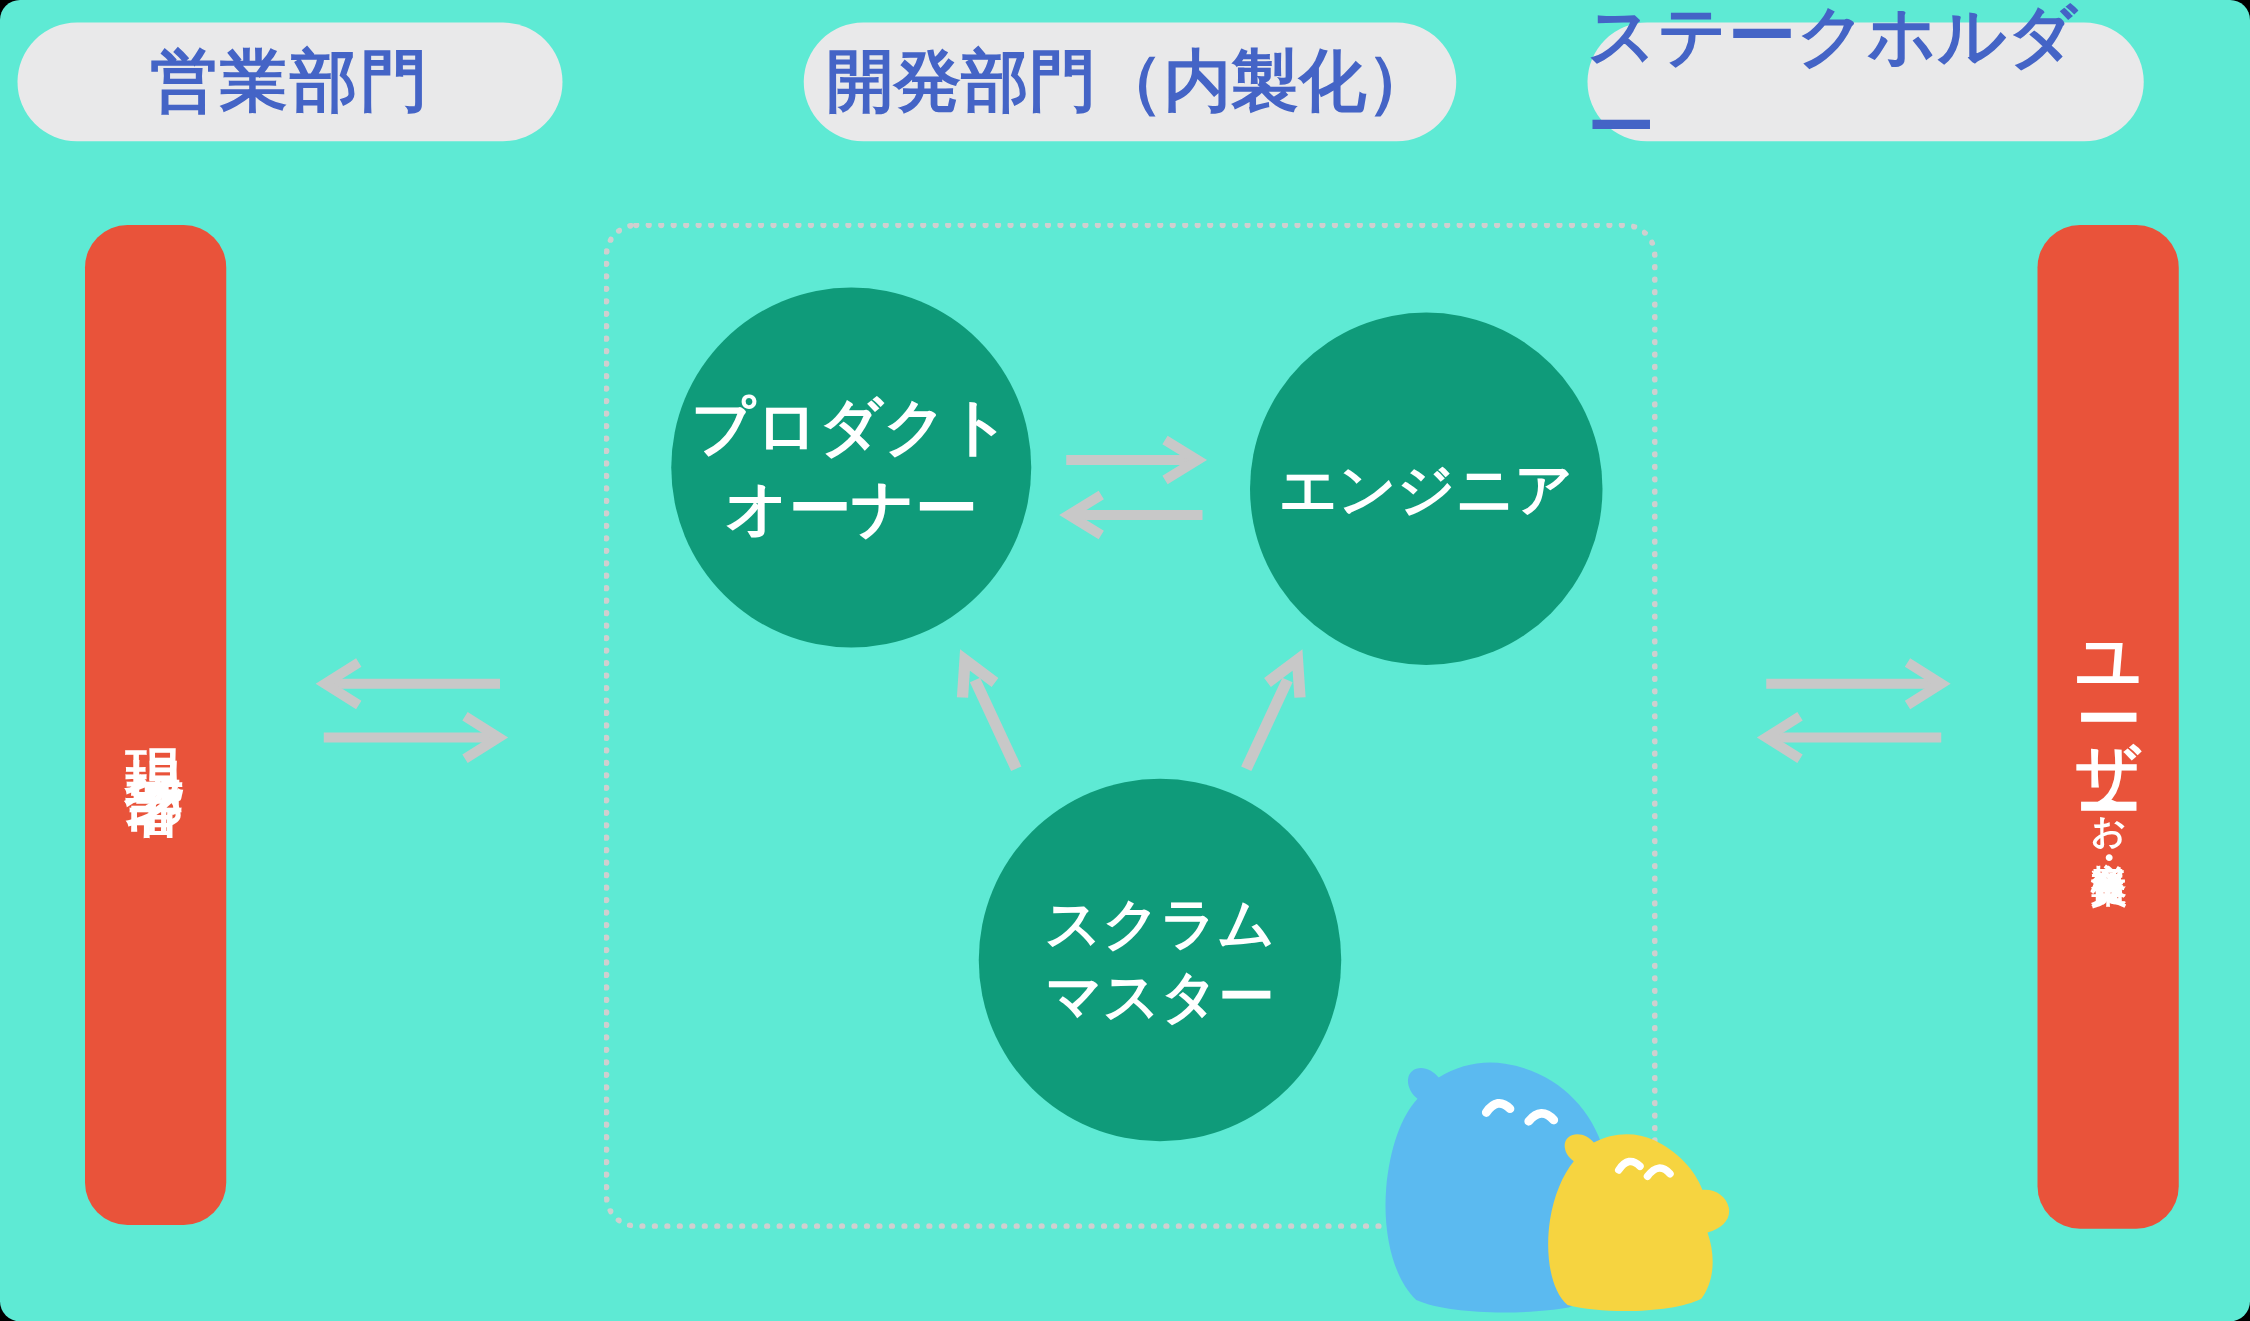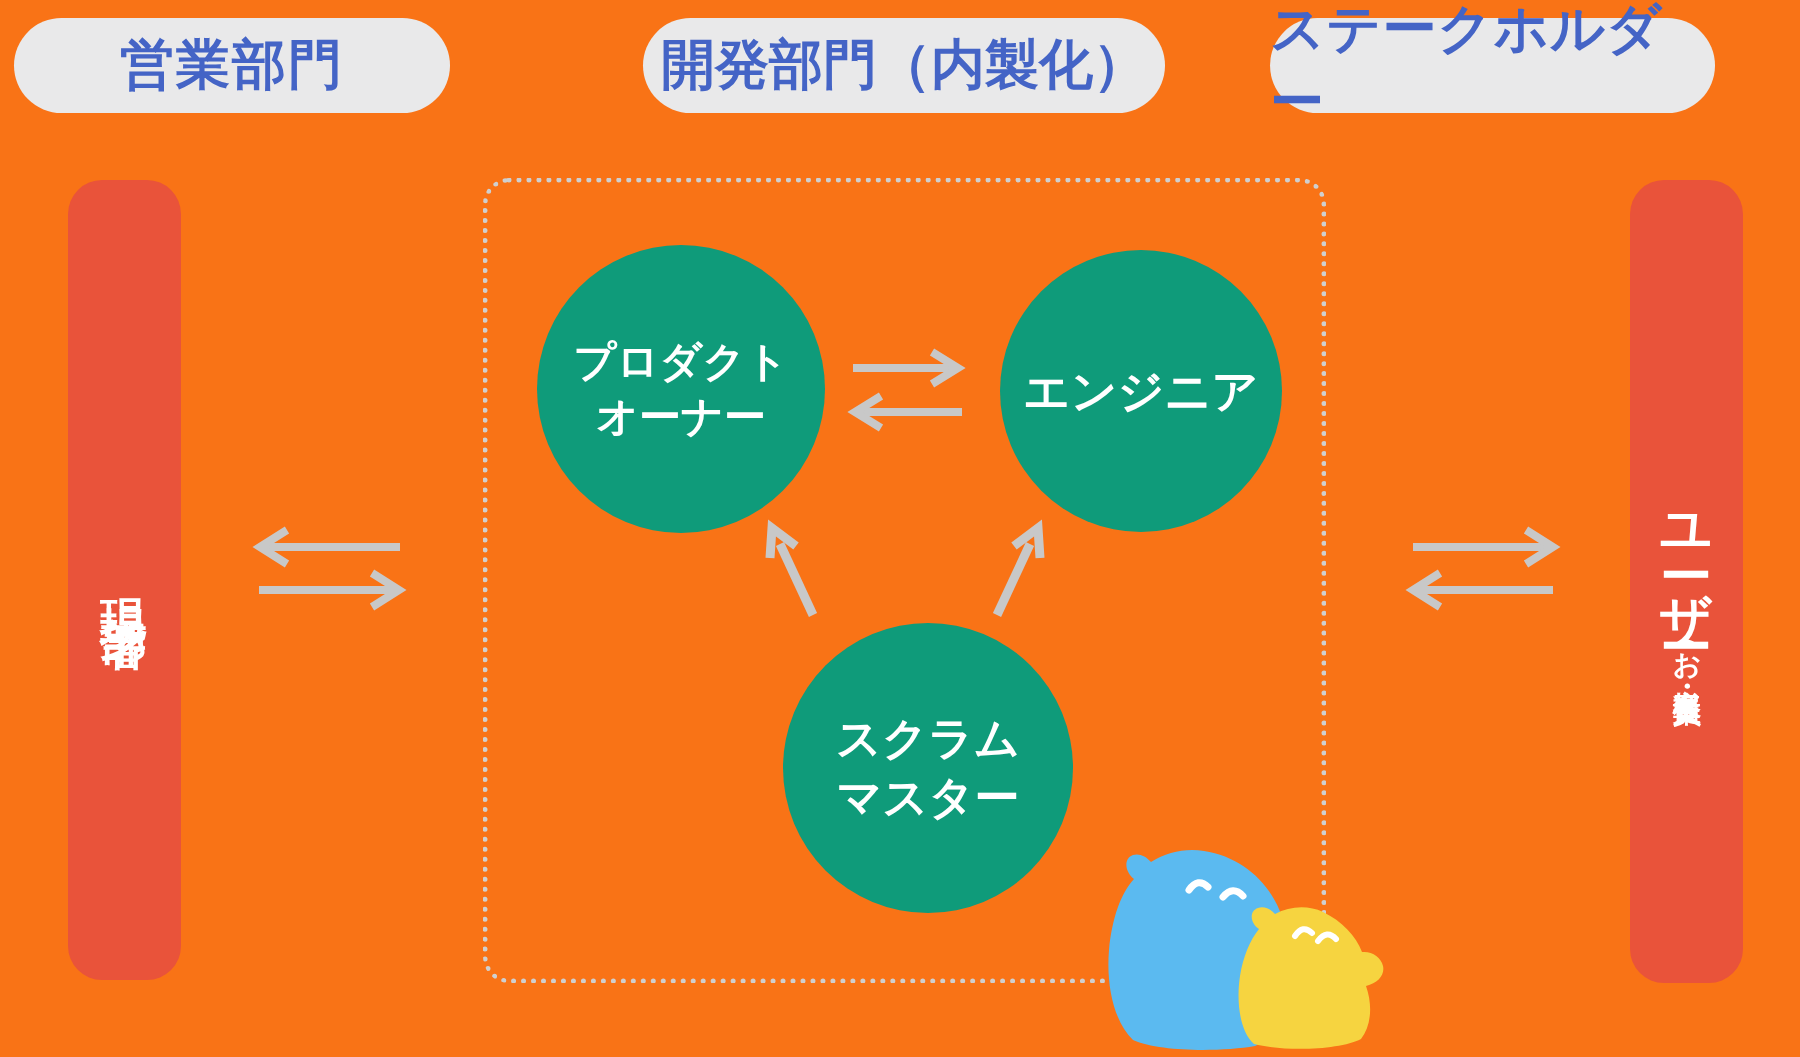--- a/index.html
+++ b/index.html
@@ -1,23 +1,24 @@
 <!DOCTYPE html>
 <html><head>
 <meta charset="utf-8">
 <style>
   html, body { margin: 0; padding: 0; background: #000; }
   .canvas {
     position: relative;
     width: 1800px;
     height: 1057px;
-    background: #f97316;
+    background: #5eead4;
     overflow: hidden;
     font-family: "DejaVu Sans", sans-serif;
     font-weight: bold;
+    border-radius: 16px;
   }
   
   .pill {
     position: absolute;
     top: 18px;
     height: 95px;
     background: #E9E9EA;
     border-radius: 48px;
     display: flex;
     align-items: center;
@@ -68,21 +69,21 @@
     border-radius: 50%;
     background: #0F9B7A;
     color: #FFFFFF;
     display: flex;
     align-items: center;
     justify-content: center;
     text-align: center;
     white-space: pre-line;
     line-height: 1.32;
   }
-  .circle-po { left: 537px; top: 245px; width: 288px; height: 288px; font-size: 42px; }
+  .circle-po { left: 537px; top: 230px; width: 288px; height: 288px; font-size: 50px; }
   .circle-engineer { left: 1000px; top: 250px; width: 282px; height: 282px; font-size: 46px; text-align: center; }
   .circle-sm { left: 783px; top: 623px; width: 290px; height: 290px; font-size: 45px; }
 
   .overlay {
     position: absolute;
     left: 0;
     top: 0;
     pointer-events: none;
   }
 </style>

